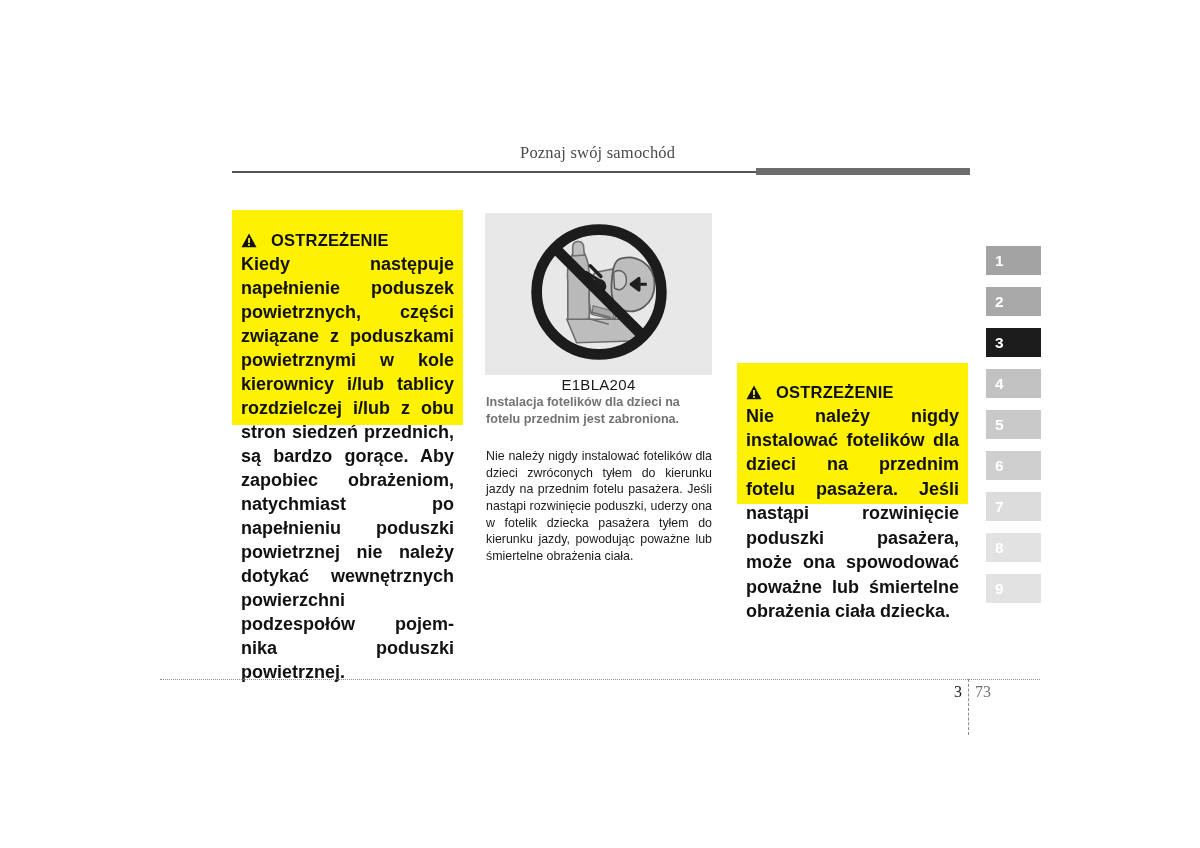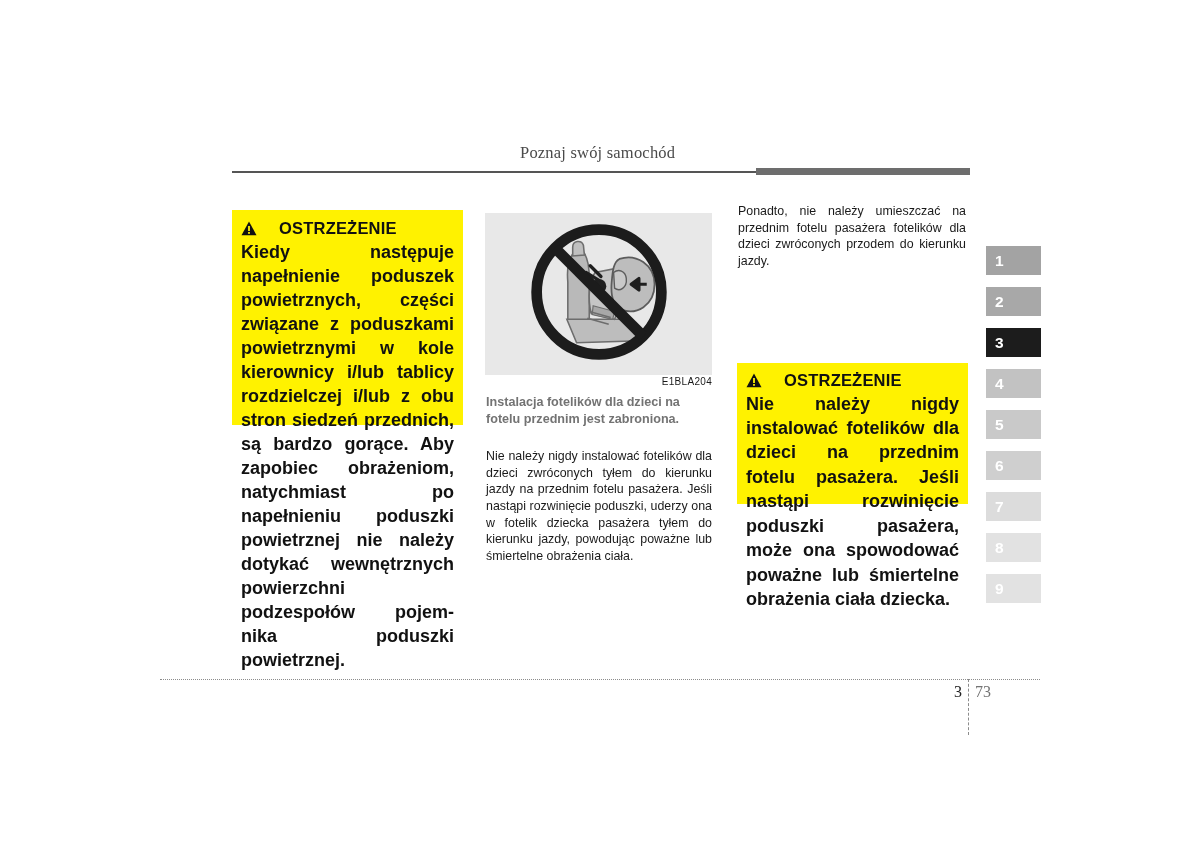--- a/index.html
+++ b/index.html
@@ -66,22 +66,23 @@
   .warn-box.right {
     left: 737px;
     top: 363px;
     width: 231px;
     height: 141px;
     padding: 9px 9px 8px 9px;
   }
   .warn-head {
     display: flex;
     align-items: center;
-    gap: 22px;
+    gap: 14px;
     margin-bottom: 3px;
+    margin-top: 12px;
   }
   .warn-tri {
     display: block;
     width: 16px;
     height: 15px;
     flex: 0 0 auto;
   }
   .warn-title {
     font-size: 16.5px;
     font-weight: bold;
@@ -117,22 +118,22 @@
     top: 50%;
     transform: translate(-50%, -50%);
     width: 156px;
     height: 152px;
   }
   .figure-code {
     position: absolute;
     left: 485px;
     top: 376px;
     width: 227px;
-    text-align: right;
-    font-size: 10px;
+    text-align: center;
+    font-size: 15px;
     color: #1a1a1a;
     letter-spacing: 0.3px;
   }
   .figure-caption {
     position: absolute;
     left: 486px;
     top: 394px;
     width: 226px;
     font-size: 12.6px;
     font-weight: bold;
@@ -276,21 +277,20 @@
         <line x1="34" y1="30" x2="126" y2="122" stroke="#1c1c1c" stroke-width="11"></line>
       </g>
     </svg>
   </div>
   <div class="figure-code">E1BLA204</div>
   <div class="figure-caption">Instalacja fotelików dla dzieci na fotelu przednim jest zabroniona.</div>
 
   <div class="body-text mid-body">Nie należy nigdy instalować fotelików dla dzieci zwróconych tyłem do kierunku jazdy na przednim fotelu pasażera. Jeśli nastąpi rozwinięcie poduszki, uderzy ona w fotelik dziecka pasażera tyłem do kierunku jazdy, powodując poważne lub śmiertelne obrażenia ciała.</div>
 
   <div class="right-col-top">
-    <p class="body-text">Ponadto, nie należy umieszczać na przednim fotelu pasażera fotelików dla dzieci zwróconych przodem do kierunku jazdy.</p>
   </div>
 
   <div class="warn-box right">
     <div class="warn-head">
       <svg class="warn-tri" viewBox="0 0 16 15">
         <polygon points="8,0.5 15.5,14.2 0.5,14.2" fill="#111111"></polygon>
         <rect x="7.1" y="5.0" width="1.8" height="5.0" fill="#fff200"></rect>
         <rect x="7.1" y="11.0" width="1.8" height="1.8" fill="#fff200"></rect>
       </svg>
       <div class="warn-title">OSTRZEŻENIE</div>

